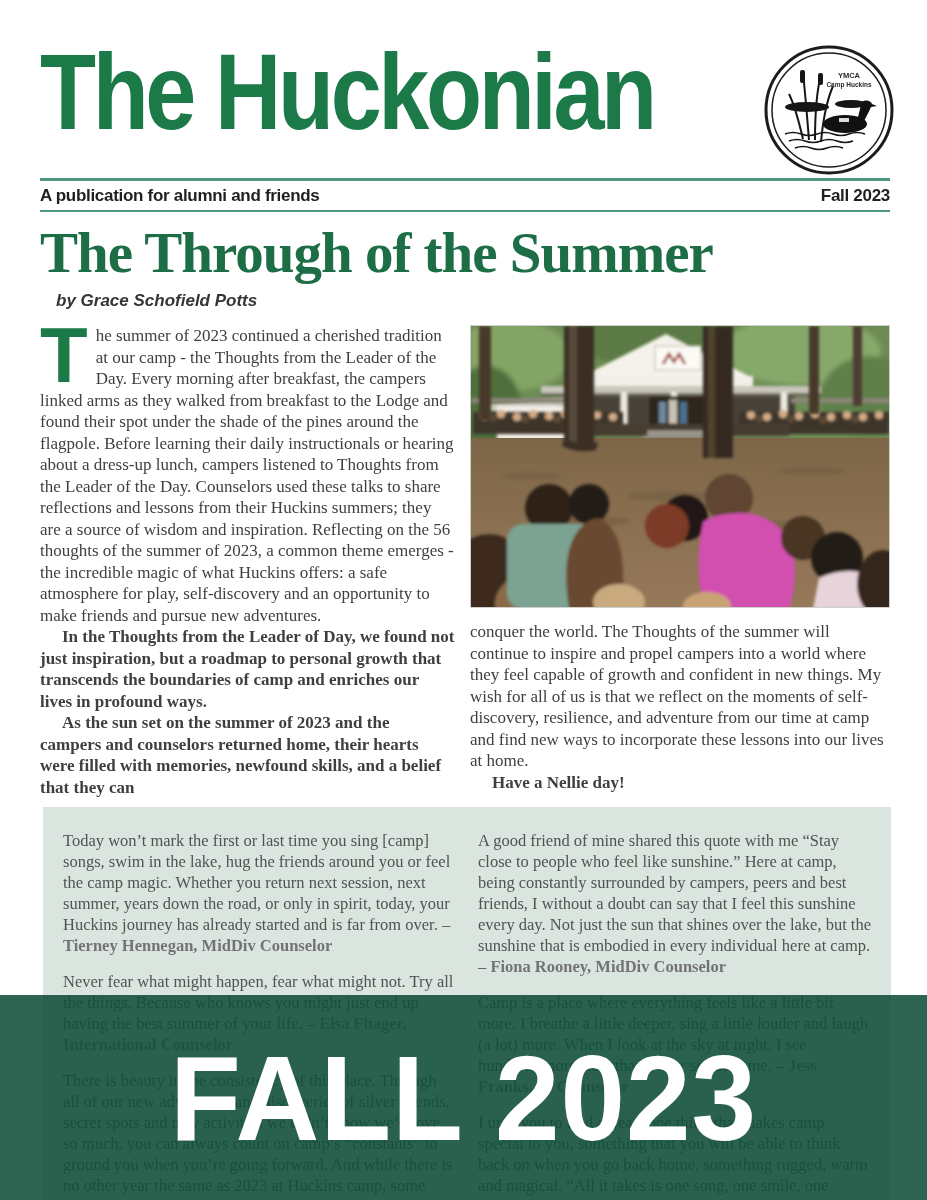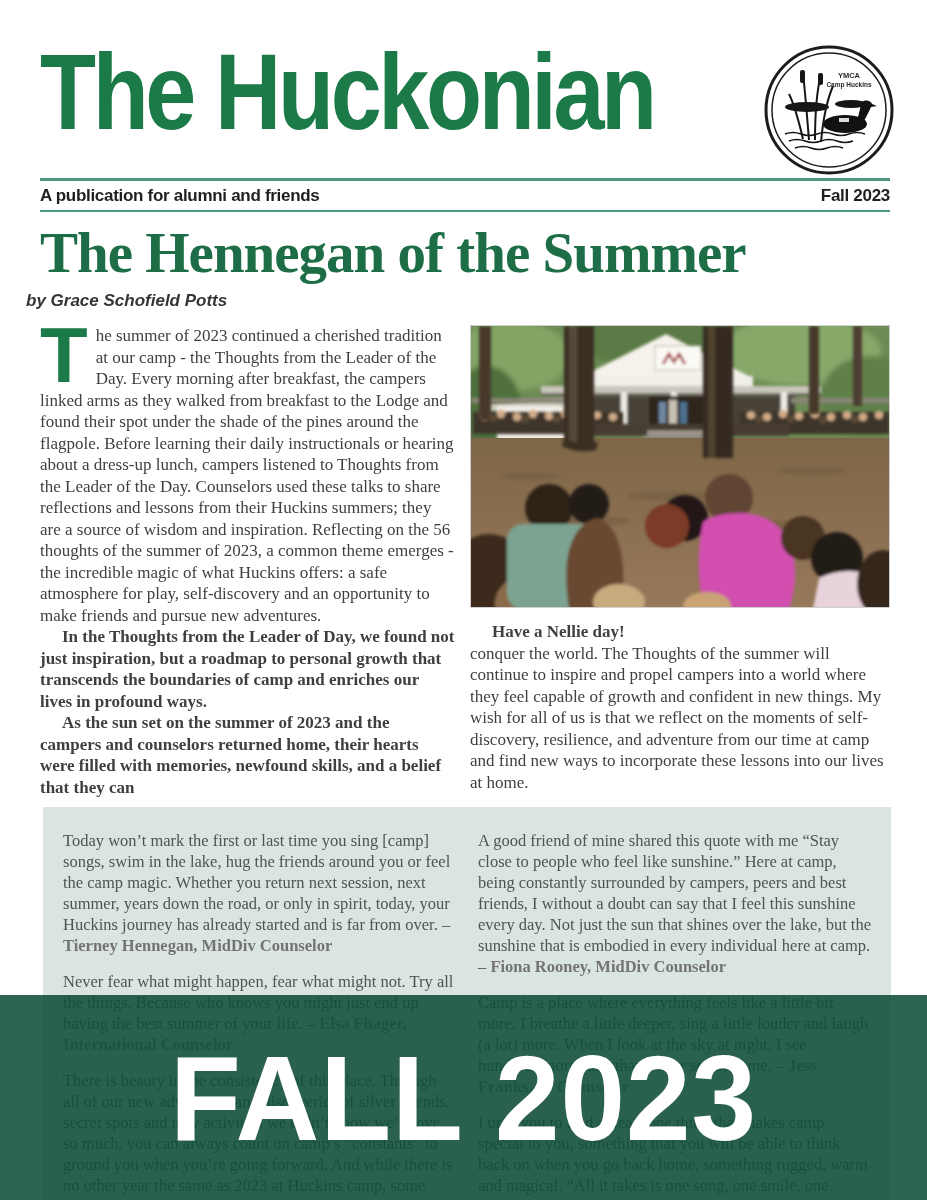--- a/index.html
+++ b/index.html
@@ -26,21 +26,21 @@
     font-family:"Liberation Sans", sans-serif; font-weight:bold;
     font-size:17px; color:#1f1f1f; letter-spacing:-0.3px;
   }
   
   .headline {
     margin:12px 37px 0 40px; color:#1d6e46;
     font-family:"Liberation Serif", serif; font-weight:bold;
     font-size:57px; letter-spacing:-1px; line-height:1.0; white-space:nowrap;
   }
   .byline {
-    margin:10px 37px 0 26px; font-family:"Liberation Sans", sans-serif;
+    margin:10px 37px 0 56px; font-family:"Liberation Sans", sans-serif;
     font-weight:bold; font-style:italic; font-size:17px; color:#353535;
   }
   
   .cols { display:flex; gap:15px; padding:14px 37px 0 40px; }
   .col-l { width:415px; }
   .col-r { width:420px; }
   .body-p { font-size:17px; line-height:21.5px; color:#3f3f3f; }
   .indent { text-indent:22px;font-weight:bold; }
   .dropcap {
     float:left; font-family:"Liberation Sans", sans-serif; font-weight:bold;
@@ -109,21 +109,21 @@
     </svg>
   </div>
 
   <div class="rule"></div>
   <div class="publine">
     <span>A publication for alumni and friends</span>
     <span>Fall 2023</span>
   </div>
   <div class="rule thin"></div>
 
-  <div class="headline">The Hennegan of the Summer</div>
+  <div class="headline">The Through of the Summer</div>
   <div class="byline">by Grace Schofield Potts</div>
 
   <div class="cols">
     <div class="col-l">
       <p class="body-p"><span class="dropcap">T</span><span>he summer of 2023 continued a cherished tradition at our camp - the Thoughts from the Leader of the Day. Every morning after breakfast, the campers linked arms as they walked from breakfast to the Lodge and found their spot under the shade of the pines around the flagpole. Before learning their daily instructionals or hearing about a dress-up lunch, campers listened to Thoughts from the Leader of the Day. Counselors used these talks to share reflections and lessons from their Huckins summers; they are a source of wisdom and inspiration. Reflecting on the 56 thoughts of the summer of 2023, a common theme emerges - the incredible magic of what Huckins offers: a safe atmosphere for play, self-discovery and an opportunity to make friends and pursue new adventures.</span></p>
       <p class="body-p indent">In the Thoughts from the Leader of Day, we found not just inspiration, but a roadmap to personal growth that transcends the boundaries of camp and enriches our lives in profound ways.</p>
       <p class="body-p indent">As the sun set on the summer of 2023 and the campers and counselors returned home, their hearts were filled with memories, newfound skills, and a belief that they can</p>
     </div>
     <div class="col-r">
       <div class="photo-frame">
@@ -258,22 +258,22 @@
             <circle cx="258" cy="172" r="24" fill="#5f4430"></circle>
             <path d="M232 196 q-10 50 2 87 l84 0 q14 -44 -4 -74 q-12 -20 -42 -22 q-28 0 -40 9" fill="#d24fb0"></path>
             <circle cx="332" cy="212" r="22" fill="#4a3423"></circle>
             <circle cx="366" cy="232" r="26" fill="#201a14"></circle>
             <path d="M348 252 q30 -14 62 0 l10 31 l-78 0 Z" fill="#e8d3da"></path>
             <ellipse cx="412" cy="258" rx="26" ry="34" fill="#35281c"></ellipse>
             <ellipse cx="236" cy="280" rx="24" ry="14" fill="#caa375"></ellipse>
           </g>
         </svg>
       </div>
+      <p class="body-p">conquer the world. The Thoughts of the summer will continue to inspire and propel campers into a world where they feel capable of growth and confident in new things. My wish for all of us is that we reflect on the moments of self-discovery, resilience, and adventure from our time at camp and find new ways to incorporate these lessons into our lives at home.</p>
       <p class="body-p indent">Have a Nellie day!</p>
-      <p class="body-p">conquer the world. The Thoughts of the summer will continue to inspire and propel campers into a world where they feel capable of growth and confident in new things. My wish for all of us is that we reflect on the moments of self-discovery, resilience, and adventure from our time at camp and find new ways to incorporate these lessons into our lives at home.</p>
     </div>
   </div>
 
   <div class="quotebox">
     <div class="qcol">
       <p class="quote"><span>Today won’t mark the first or last time you sing [camp] songs, swim in the lake, hug the friends around you or feel the camp magic. Whether you return next session, next summer, years down the road, or only in spirit, today, your Huckins journey has already started and is far from over. – </span><b>Tierney Hennegan, MidDiv Counselor</b></p>
       <p class="quote"><span>Never fear what might happen, fear what might not. Try all the things. Because who knows you might just end up having the best summer of your life. – </span><b>Elsa Fhager, International Counselor</b></p>
       <p class="quote"><span>There is beauty in the consistency of this place. Through all of our new adventures and discoveries of silver friends, secret spots and new activities we didn’t know we’d love so much, you can always count on camp’s “constants” to ground you when you’re going forward. And while there is no other year the same as 2023 at Huckins camp, some things thankfully never change. – </span><b>Ava Shulman, W Counselor</b></p>
     </div>
     <div class="qcol">

